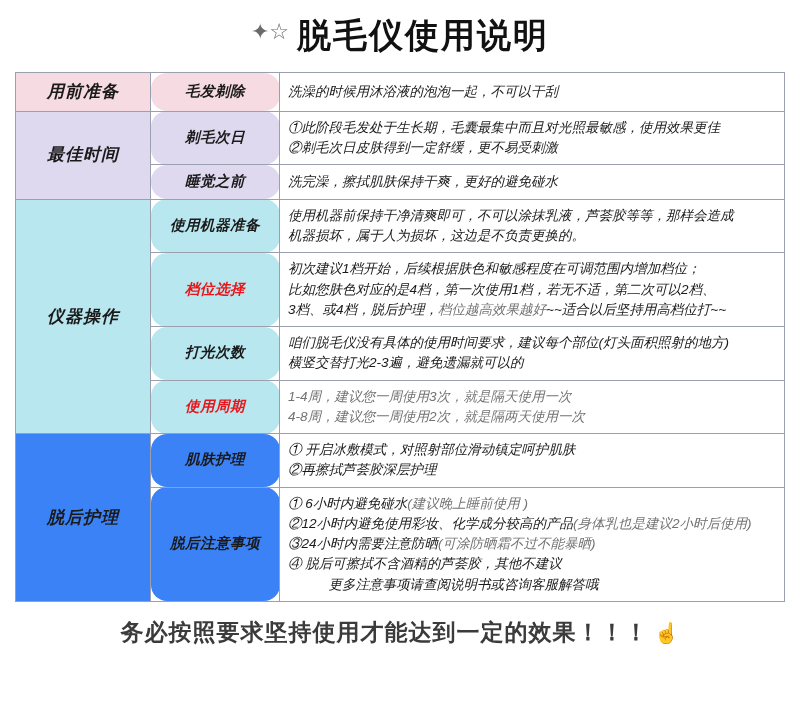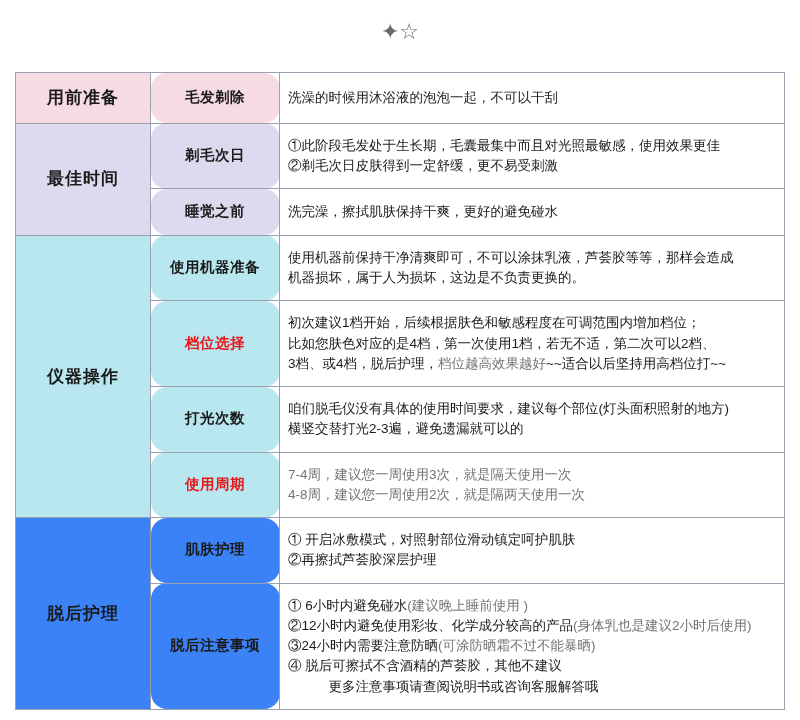--- a/index.html
+++ b/index.html
@@ -42,24 +42,25 @@
   
   .tbl {
     width: 770px;
     margin: 0 auto;
     border-collapse: collapse;
     table-layout: fixed;
     border: 1px solid #9aa0b0;
   }
   .tbl td {
     border: 1px solid #9aa0b0;
-    padding: 12px 8px;
+    padding: 6px 8px;
     vertical-align: middle;
     font-size: 13.5px;
     line-height: 1.5;
+    font-style: italic;
   }
   td.cat {
     width: 118px;
     text-align: center;
     font-weight: bold;
     font-size: 17px;
     letter-spacing: 1px;
   }
   td.sub {
     width: 112px;
@@ -105,20 +106,21 @@
     color: #6b6b6b;
   }
 </style>
 </head>
 <body>
 
 <div class="page">
 
   <div class="title-row">
     <span class="title-deco">✦☆</span>
+    <span class="title-text">脱毛仪使用说明</span>
   </div>
 
   <table class="tbl">
     <tbody>
 
       <tr>
         <td class="cat pink-bg" rowspan="1">用前准备</td>
         <td class="sub pink-bg">毛发剃除</td>
         <td class="body white-bg">
           <span class="line">洗澡的时候用沐浴液的泡泡一起，不可以干刮</span>
@@ -159,21 +161,21 @@
       <tr>
         <td class="sub cyan-bg">打光次数</td>
         <td class="body white-bg">
           <span class="line">咱们脱毛仪没有具体的使用时间要求，建议每个部位(灯头面积照射的地方)</span>
           <span class="line">横竖交替打光2-3遍，避免遗漏就可以的</span>
         </td>
       </tr>
       <tr>
         <td class="sub cyan-bg sub-red">使用周期</td>
         <td class="body white-bg">
-          <span class="line red">7-4周，建议您一周使用3次，就是隔天使用一次</span>
+          <span class="line red">1-4周，建议您一周使用3次，就是隔天使用一次</span>
           <span class="line red">4-8周，建议您一周使用2次，就是隔两天使用一次</span>
         </td>
       </tr>
 
       <tr>
         <td class="cat peach-bg" rowspan="2">脱后护理</td>
         <td class="sub peach-bg">肌肤护理</td>
         <td class="body white-bg">
           <span class="line">① 开启冰敷模式，对照射部位滑动镇定呵护肌肤</span>
           <span class="line">②再擦拭芦荟胶深层护理</span>

